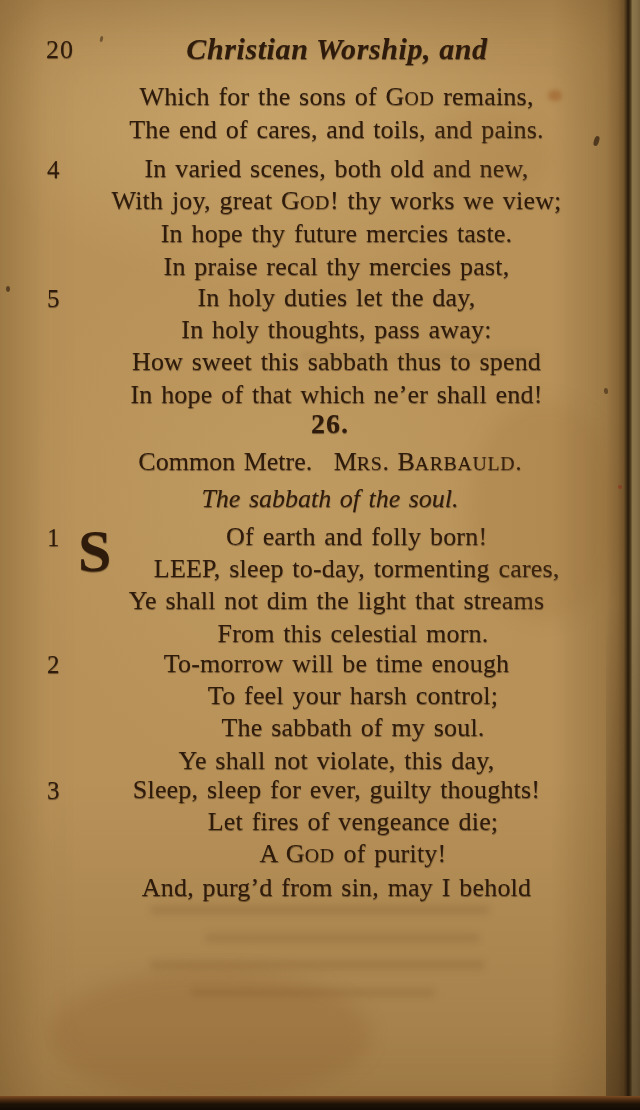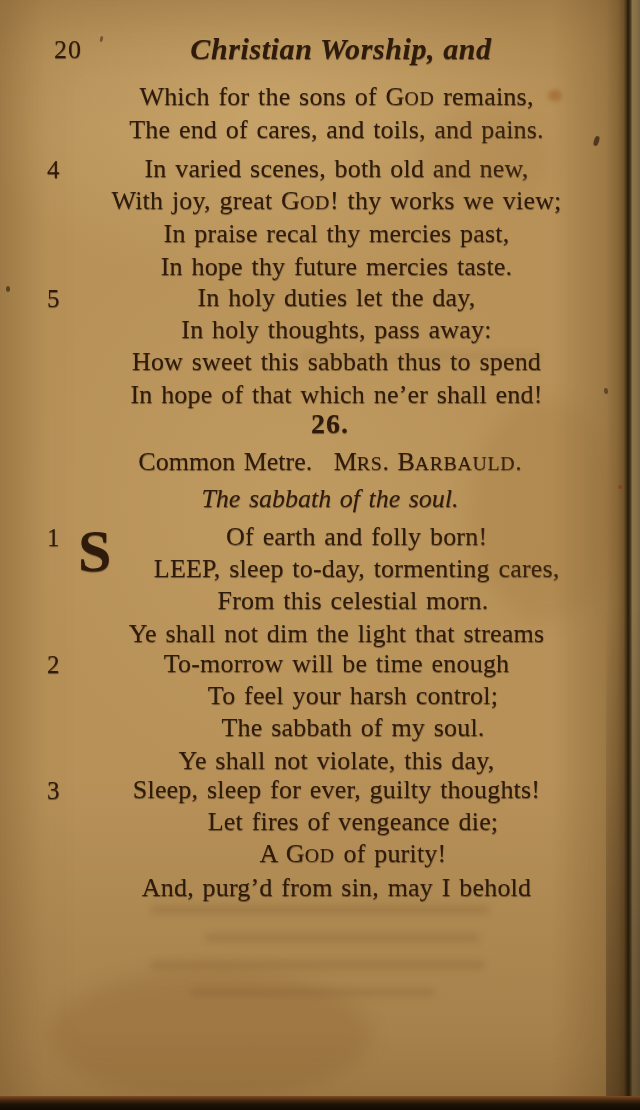--- a/index.html
+++ b/index.html
@@ -12,21 +12,21 @@
       radial-gradient(ellipse 420px 260px at 42% 10%, rgba(236,206,148,0.30), rgba(236,206,148,0) 70%),
       radial-gradient(ellipse 380px 420px at 45% 45%, rgba(230,200,142,0.16), rgba(230,200,142,0) 70%),
       linear-gradient(180deg, rgba(120,85,38,0.10) 0%, rgba(120,85,38,0) 12%, rgba(120,85,38,0) 70%, rgba(96,64,24,0.22) 96%),
       linear-gradient(90deg, rgba(110,78,34,0.18) 0%, rgba(110,78,34,0) 7%, rgba(110,78,34,0) 86%, rgba(86,58,22,0.30) 97%),
       #b79158;
     box-shadow: inset 0 0 70px rgba(88,58,22,0.30);
   }
 
   
   .block { position:absolute; left:0; right:0; }
-  .header { top:32px; height:40px;margin-left:8px; }
+  .header { top:32px; height:40px; }
   .pnum { position:absolute; left:46px; top:3px; font-size:26px; letter-spacing:1px; }
   .rtitle { margin-left:34px; text-align:center; font-style:italic; font-weight:600;
             font-size:30px; letter-spacing:0.6px; }
 
   .stanza { position:absolute; left:78px; right:45px;text-align:center; }
   .line { font-size:26px; line-height:32.2px; white-space:nowrap; word-spacing:2px;
           letter-spacing:0.2px; font-weight:500; }
   .indent { margin-left:33px; }
   .vnum { position:absolute; left:-31px; top:3px; font-size:25px; }
   .sc { font-size:0.76em; letter-spacing:0.7px; }
@@ -73,43 +73,43 @@
 
   <div class="stanza" style="top:81px;">
     <div class="line">Which for the sons of G<span class="sc">OD</span> remains,</div>
     <div class="line">The end of cares, and toils, and pains.</div>
   </div>
 
   <div class="stanza" style="top:153px;">
     <span class="vnum">4</span>
     <div class="line">In varied scenes, both old and new,</div>
     <div class="line">With joy, great G<span class="sc">OD</span>! thy works we view;</div>
+    <div class="line">In hope thy future mercies taste.</div>
     <div class="line">In praise recal thy mercies past,</div>
-    <div class="line">In hope thy future mercies taste.</div>
   </div>
 
   <div class="stanza" style="top:282px;">
     <span class="vnum">5</span>
     <div class="line">In holy duties let the day,</div>
     <div class="line">In holy thoughts, pass away:</div>
     <div class="line">How sweet this sabbath thus to spend</div>
     <div class="line">In hope of that which ne’er shall end!</div>
   </div>
 
   <div class="hnum">26.</div>
   <div class="hmeta">Common Metre.  M<span class="sc">RS</span>. B<span class="sc">ARBAULD</span>.</div>
   <div class="htitle">The sabbath of the soul.</div>
 
   <div class="stanza" style="top:521px;">
     <span class="vnum">1</span>
     <span class="dropcap">S</span>
     <div class="line">Of earth and folly born!</div>
     <div class="line">LEEP, sleep to-day, tormenting cares,</div>
+    <div class="line">Ye shall not dim the light that streams</div>
     <div class="line indent">From this celestial morn.</div>
-    <div class="line">Ye shall not dim the light that streams</div>
   </div>
 
   <div class="stanza" style="top:648px;">
     <span class="vnum">2</span>
     <div class="line">To-morrow will be time enough</div>
     <div class="line indent">To feel your harsh control;</div>
     <div class="line indent">The sabbath of my soul.</div>
     <div class="line">Ye shall not violate, this day,</div>
   </div>
 

